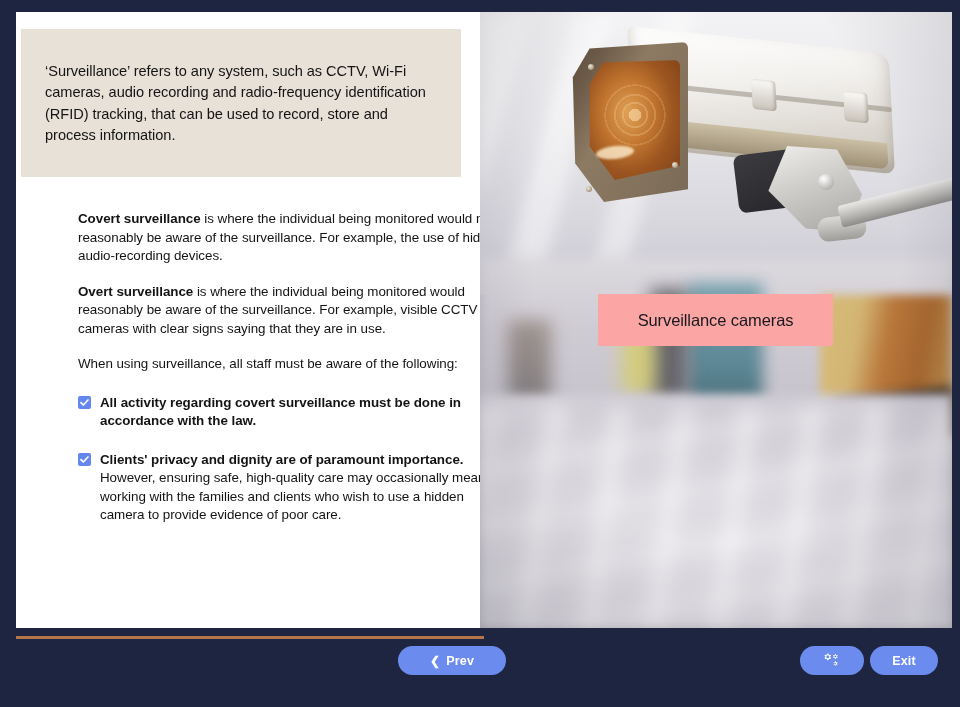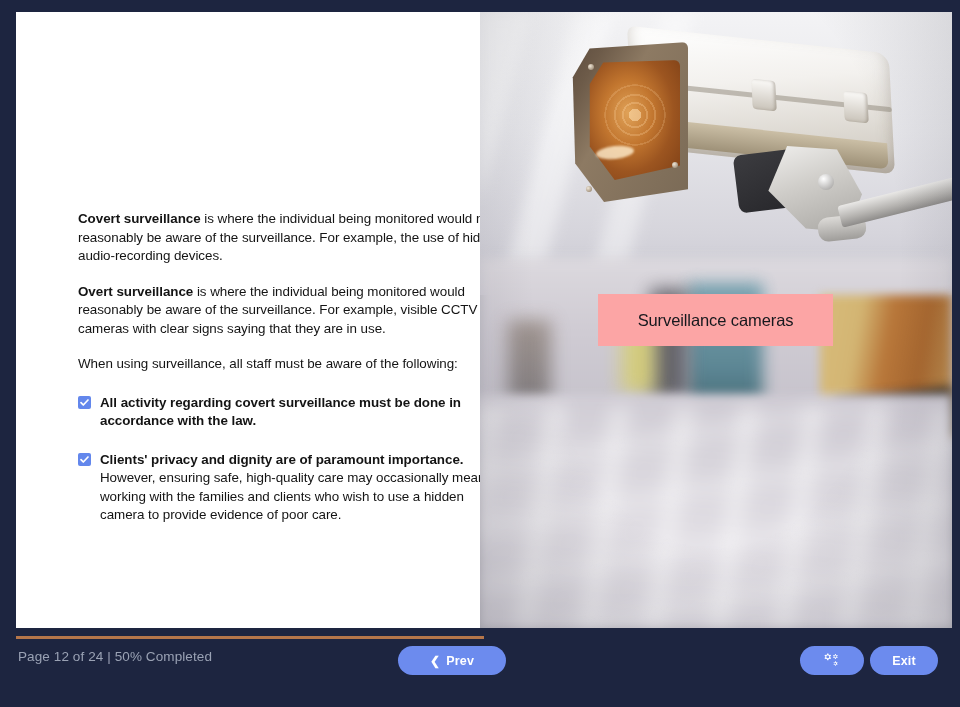--- a/index.html
+++ b/index.html
@@ -428,20 +428,23 @@
 </style>
 </head>
 <body>
 
 <div id="app-frame">
 
   <div id="slide-area">
 
     <div id="text-column">
 
+      <div id="definition-callout">
+        <div class="callout-text">‘Surveillance’ refers to any system, such as CCTV, Wi-Fi cameras, audio recording and radio-frequency identification (RFID) tracking, that can be used to record, store and process information.</div>
+      </div>
 
       <div id="body-blocks">
 
         <p class="para">
           <span class="lead">Covert surveillance</span><span> is where the individual being monitored would not reasonably be aware of the surveillance. For example, the use of hidden audio-recording devices.</span>
         </p>
 
         <p class="para">
           <span class="lead">Overt surveillance</span><span> is where the individual being monitored would reasonably be aware of the surveillance. For example, visible CCTV cameras with clear signs saying that they are in use.</span>
         </p>
@@ -510,21 +513,20 @@
     </div>
 
   </div>
 
   <div id="bottom-bar">
 
     <div id="progress-track">
       <div id="progress-fill" style="width: 50%;"></div>
     </div>
 
-    <div id="progress-label">Page 12 of 24 | 50% Completed</div>
 
     <div id="nav-center">
       <button class="pill-btn" id="prev-button">
         <span class="chev">❮</span>
         <span>Prev</span>
       </button>
     </div>
 
     <div id="nav-right">
       <button class="pill-btn" id="settings-button">

